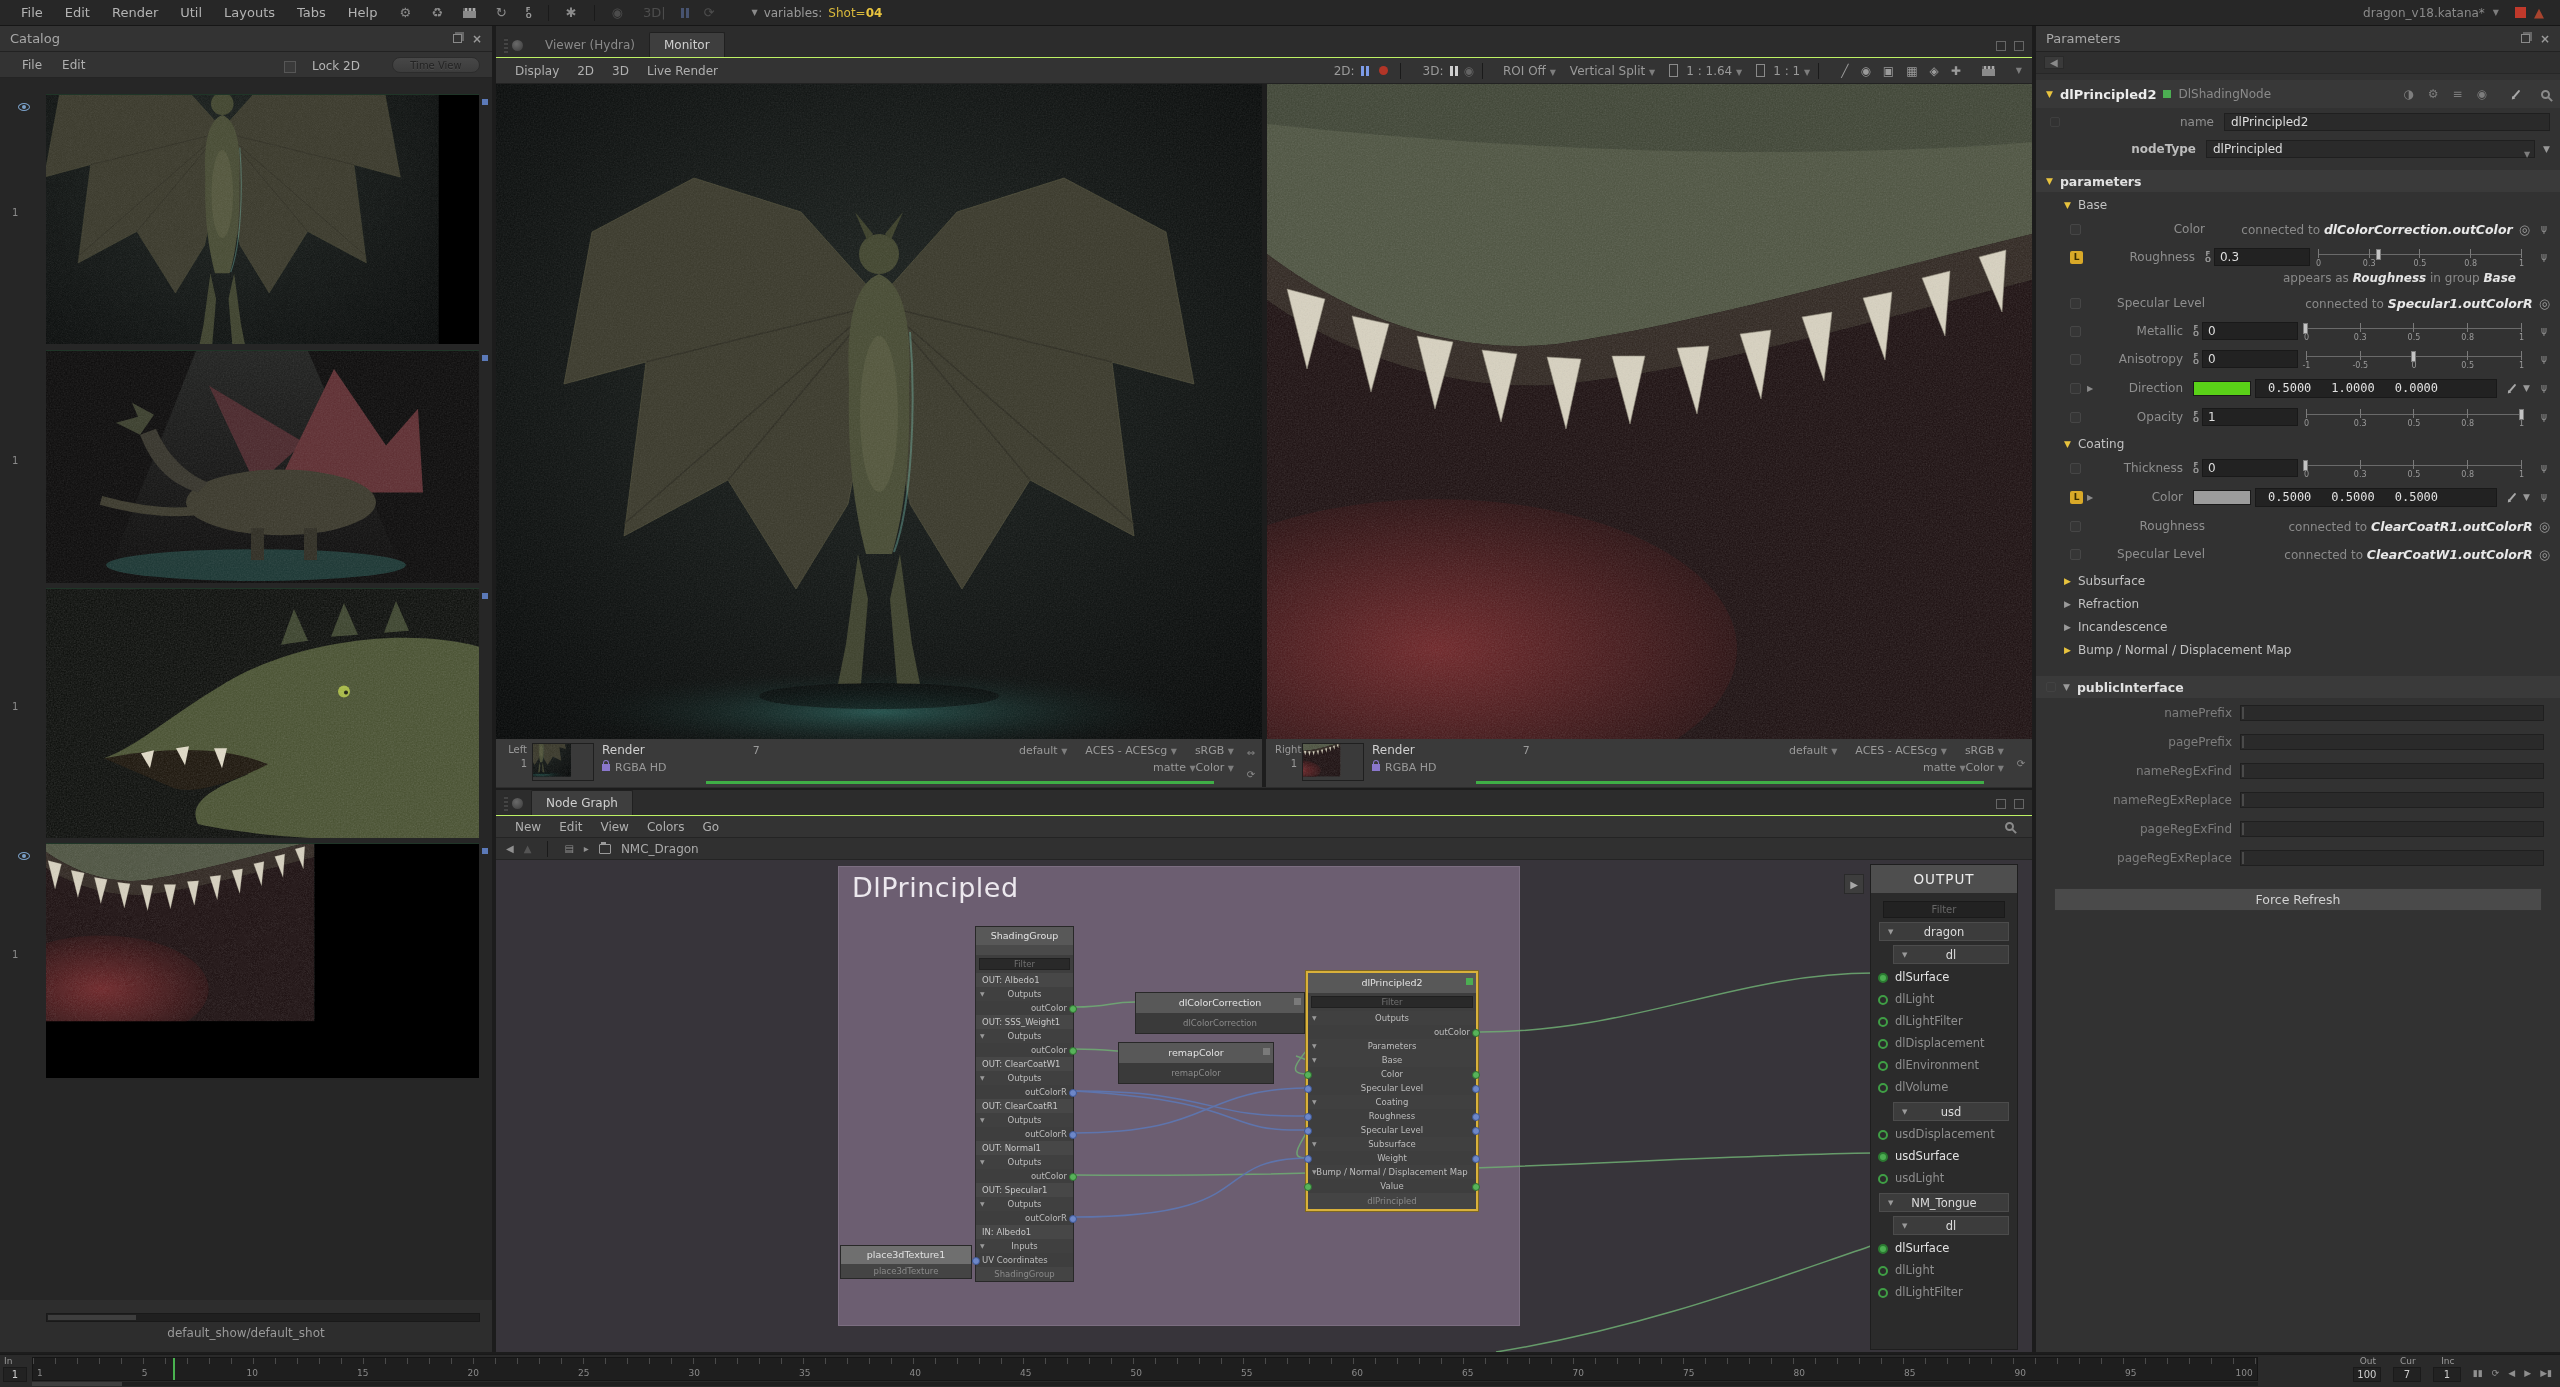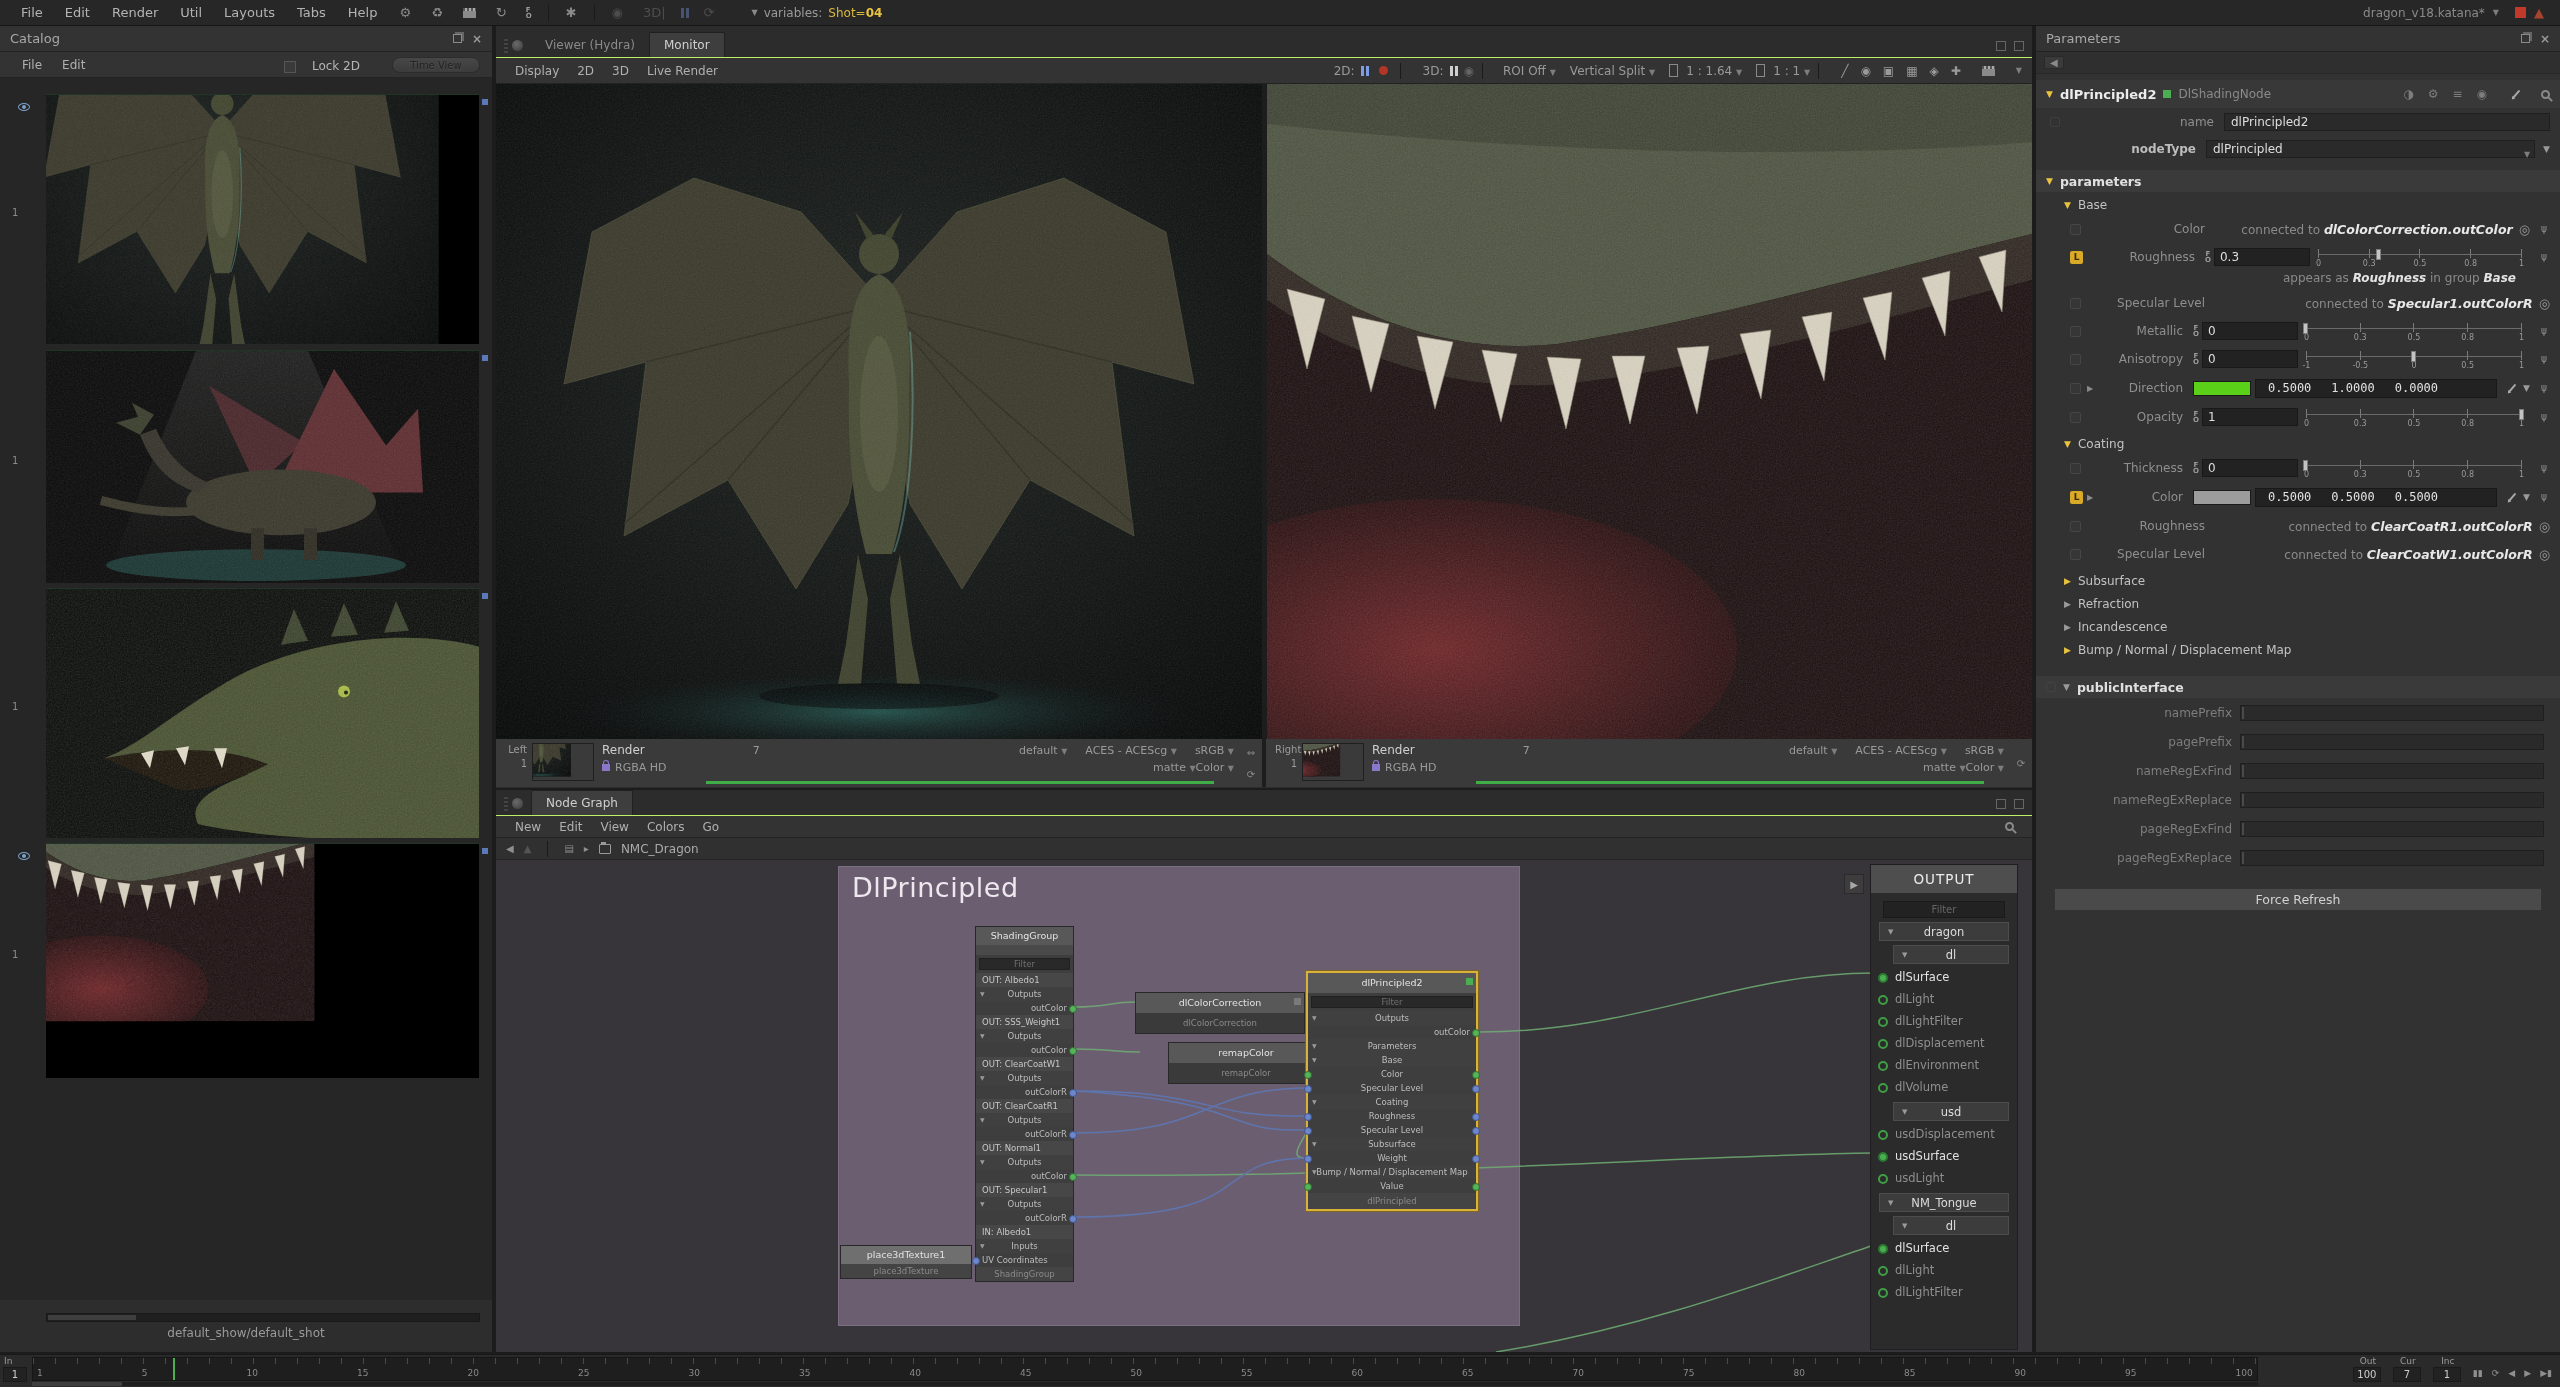--- a/index.html
+++ b/index.html
@@ -598,21 +598,21 @@
             <div class="nrow plb">UV Coordinates</div>
           </div>
         <div class="nfoot">ShadingGroup</div>
       </div>
 
       <div class="node node2" style="left:639px;top:132px;width:170px">
         <div class="nhead">dlColorCorrection<span class="gsq gr"></span></div>
         <div class="nfoot" style="height:20px;line-height:20px">dlColorCorrection</div>
       </div>
 
-      <div class="node node2" style="left:672px;top:182px;width:156px">
+      <div class="node node2" style="left:622px;top:182px;width:156px">
         <div class="nhead">remapColor<span class="gsq gr"></span></div>
         <div class="nfoot" style="height:20px;line-height:20px">remapColor</div>
       </div>
 
       <div class="node" style="left:344px;top:385px;width:132px">
         <div class="nhead" style="background:#6f6f6f">place3dTexture1</div>
         <div class="nfoot">place3dTexture</div>
       </div>
 
       <div class="node sel" style="left:810px;top:111px;width:172px">

